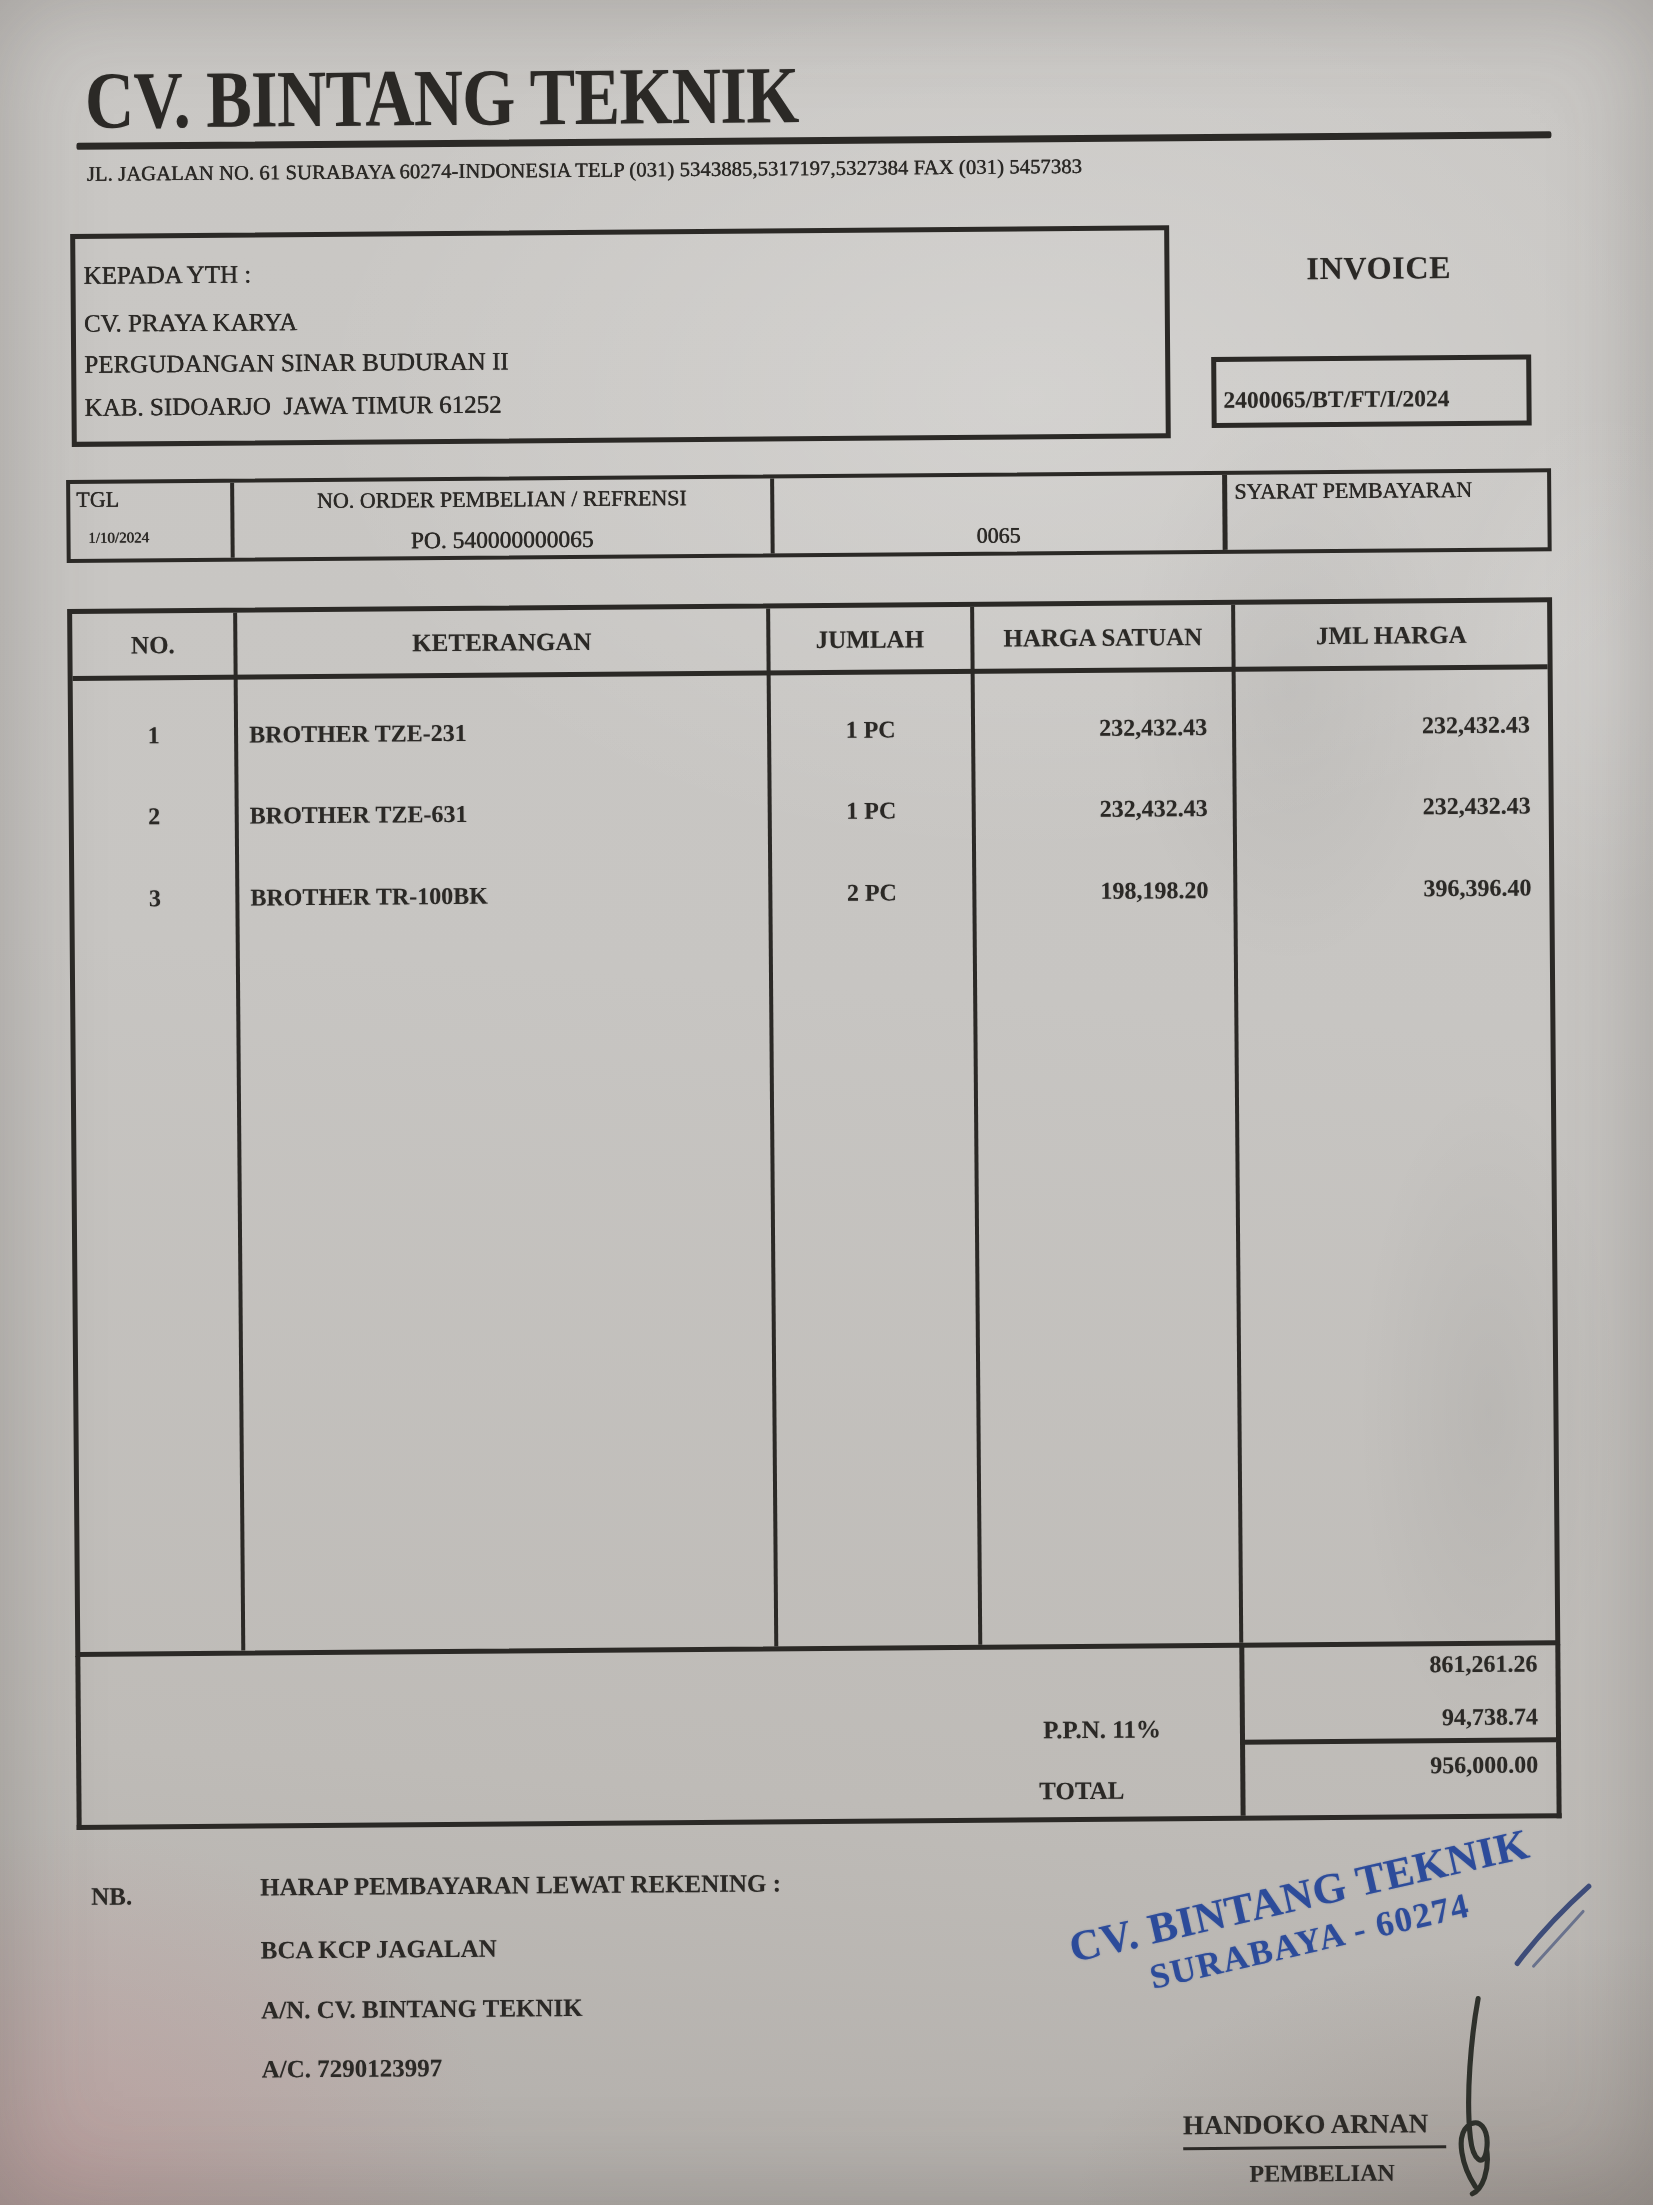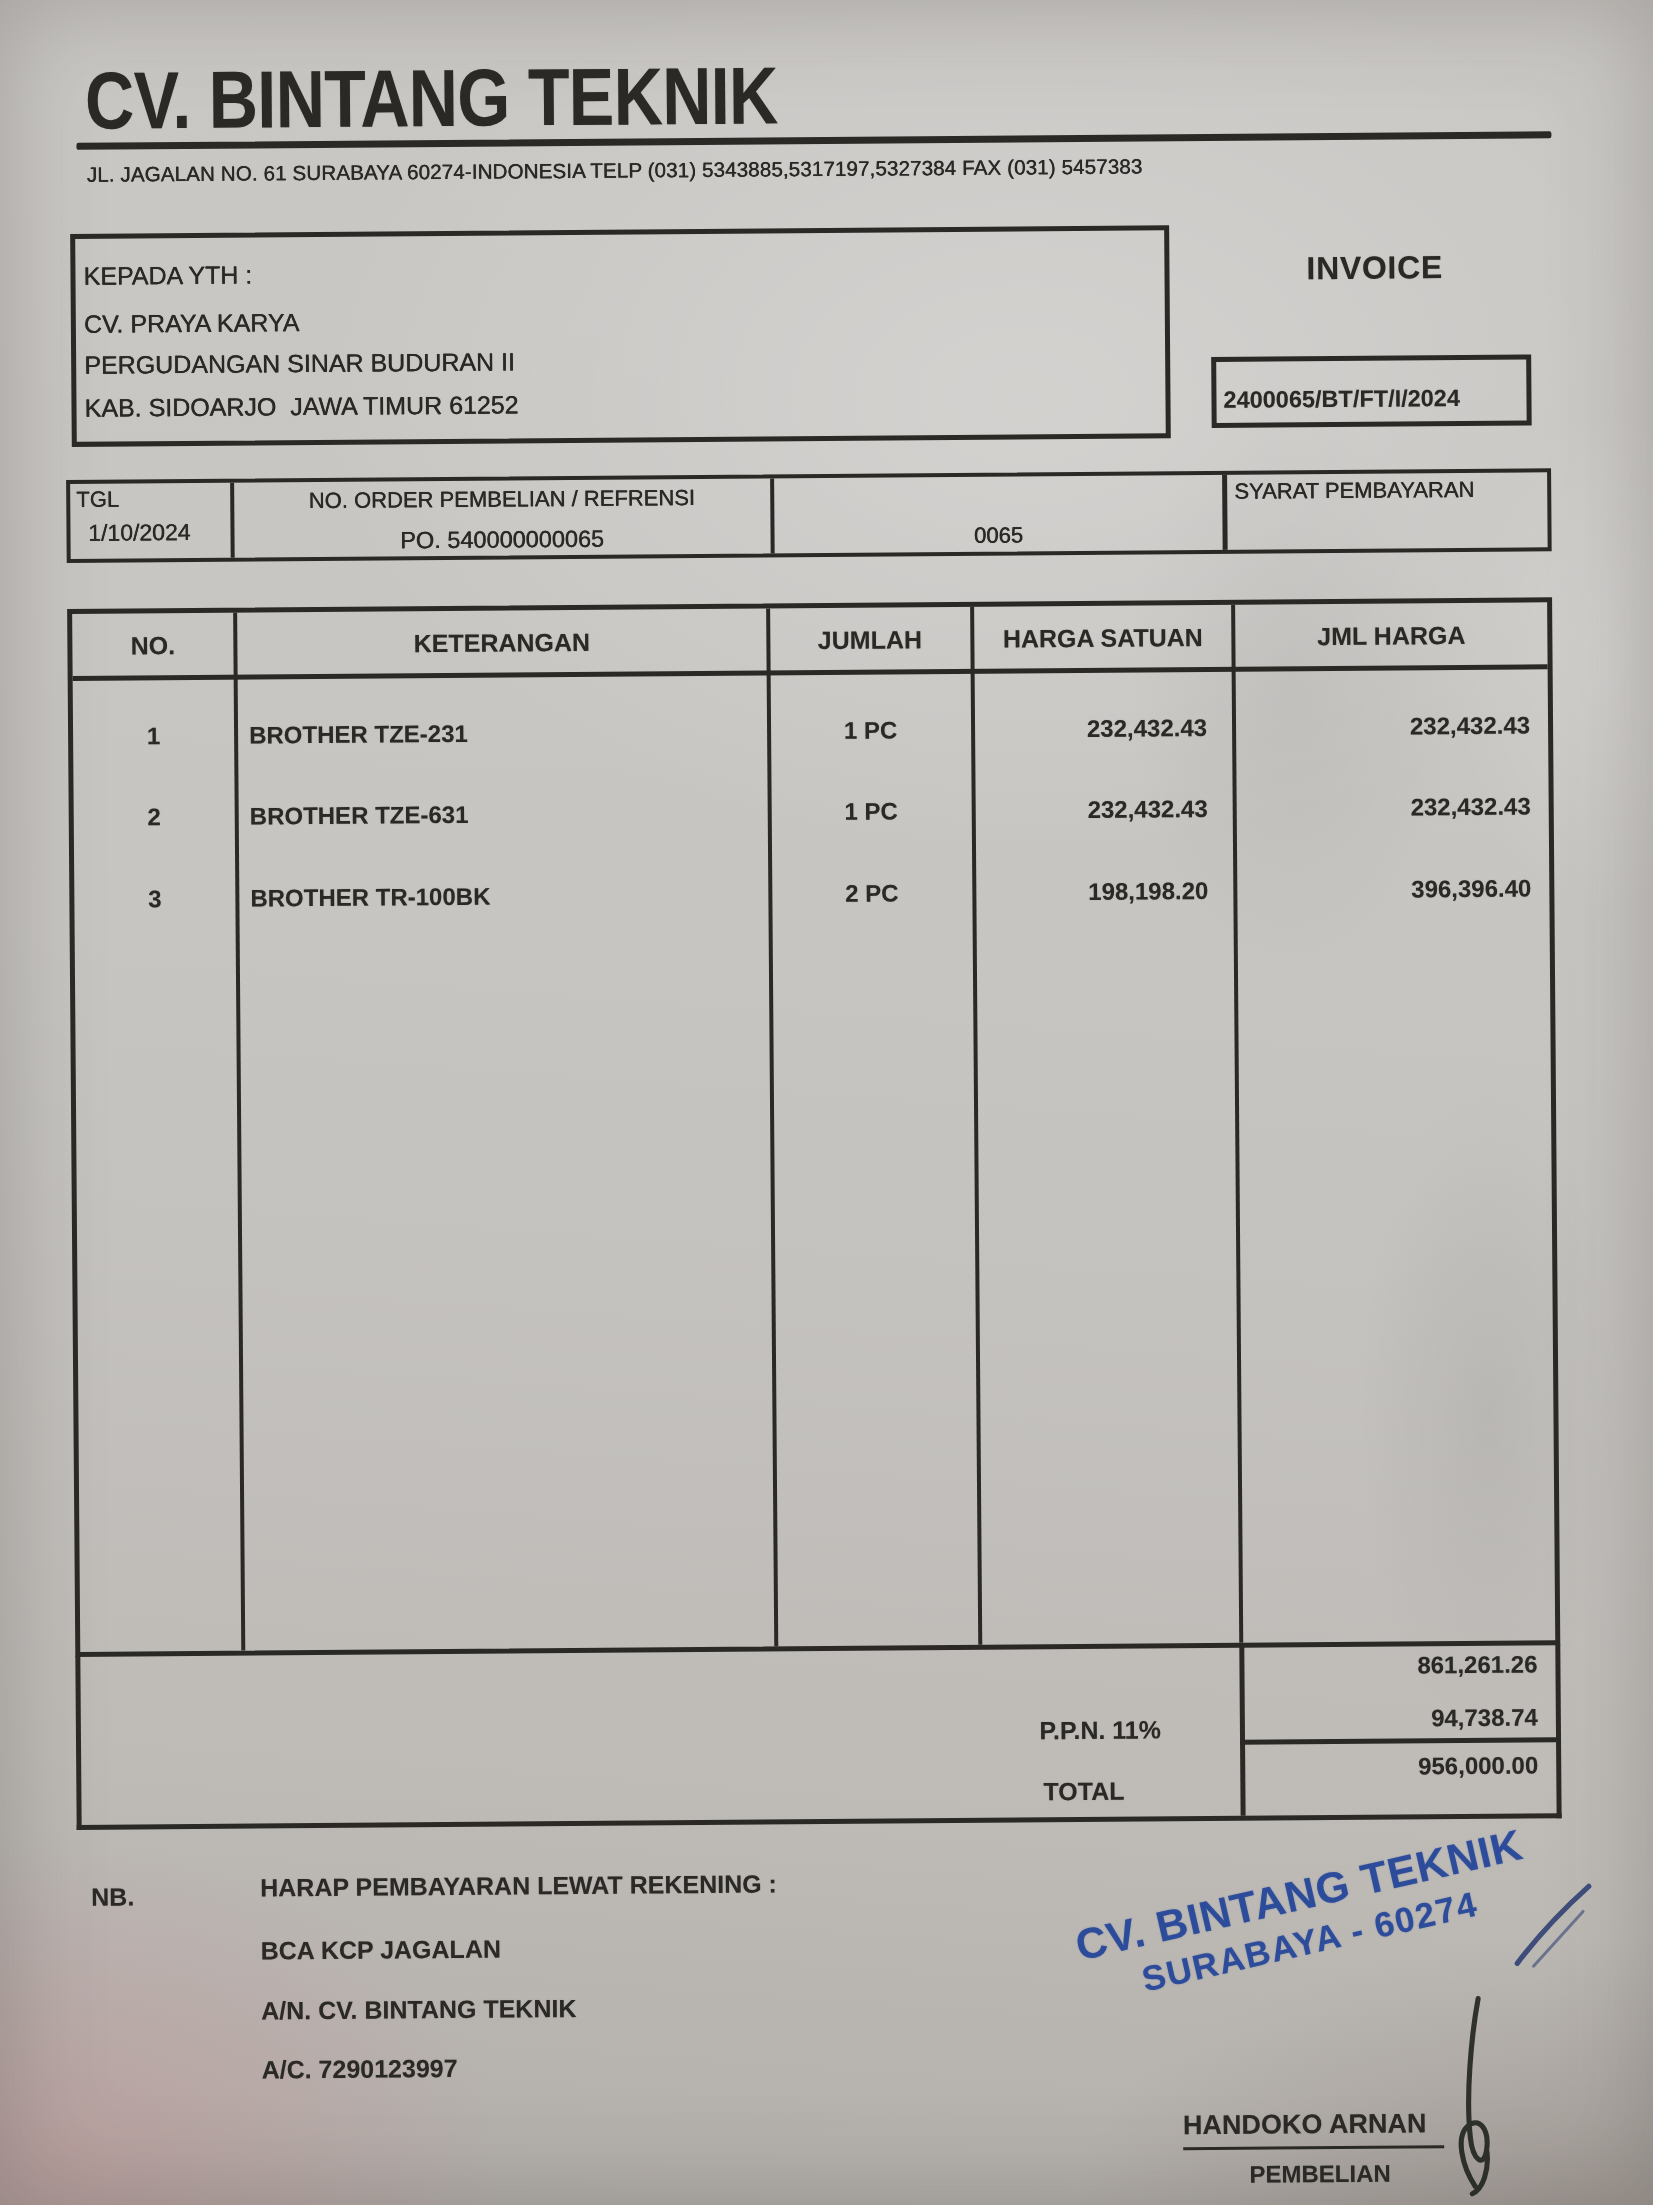--- a/index.html
+++ b/index.html
@@ -1,20 +1,20 @@
 <!DOCTYPE html>
 <html style="font-size:11.8px"><head>
 <meta charset="utf-8">
 <style>
   html,body{margin:0;padding:0;}
   .page{
     position:relative;
     width:1654px;height:2205px;
     overflow:hidden;
-    font-family:Liberation Sans, sans-serif;
+    font-family:Liberation Serif, serif;
     color:#2b2926;
     background:
       radial-gradient(1029px 662px at 62% 18%, rgba(255,255,255,0.20), transparent 70%),
       radial-gradient(603px 456px at 4% 98%, rgba(192,138,140,0.40), transparent 72%),
       radial-gradient(735px 382px at 96% 100%, rgba(115,100,92,0.28), transparent 70%),
       radial-gradient(221px 382px at 78% 31%, rgba(0,0,0,0.05), transparent 75%),
       radial-gradient(206px 338px at 97% 30%, rgba(255,255,255,0.16), transparent 75%),
       radial-gradient(176px 441px at 90% 64%, rgba(0,0,0,0.05), transparent 75%),
       linear-gradient(184deg, #cac8c5 0%, #c7c5c2 45%, #beBBb7 80%, #b2aeaa 100%);
     box-shadow: inset 0 0 103px rgba(60,55,50,0.28);
@@ -40,21 +40,21 @@
   .invoice-number-box{position:absolute;left:1217px;top:360px;width:320px;height:71px;
     border:5.1px solid #2b2926;box-sizing:border-box;}
   .invoice-number{left:1229px;top:390px;font-size:23.5px;font-weight:bold;}
 
   .meta-row{position:absolute;left:71px;top:474px;width:1485px;height:83px;
     border:4.4px solid #2b2926;box-sizing:border-box;}
   .meta-v1{position:absolute;left:160px;top:0;bottom:0;width:4.4px;background:#2b2926;}
   .meta-v2{position:absolute;left:700px;top:0;bottom:0;width:4.4px;background:#2b2926;}
   .meta-v3{position:absolute;left:1152px;top:0;bottom:0;width:5.1px;background:#2b2926;}
   .tgl-label{left:5.9px;top:2.9px;font-size:22px;}
-  .tgl-value{left:17.6px;top:36px;font-size:23px;text-align:center;}
+  .tgl-value{left:17.6px;top:46px;font-size:15px;text-align:center;}
   .order-label{left:163px;top:5.9px;width:537px;text-align:center;font-size:22px;}
   .order-value{left:163px;top:46px;width:537px;text-align:center;font-size:23.5px;}
   .ref-value{left:704px;top:46px;width:448px;text-align:center;font-size:22px;}
   .terms-label{left:1164px;top:4.4px;font-size:22px;}
 
   .items-table{position:absolute;left:71px;top:603px;width:1485px;height:1048px;
     border:5.1px solid #2b2926;box-sizing:border-box;}
   .items-inner{position:absolute;inset:0;}
   .col-line{position:absolute;top:0;bottom:0;width:4.4px;background:#2b2926;}
   .cl1{left:161px;} .cl2{left:694px;} .cl3{left:898px;} .cl4{left:1159px;}

